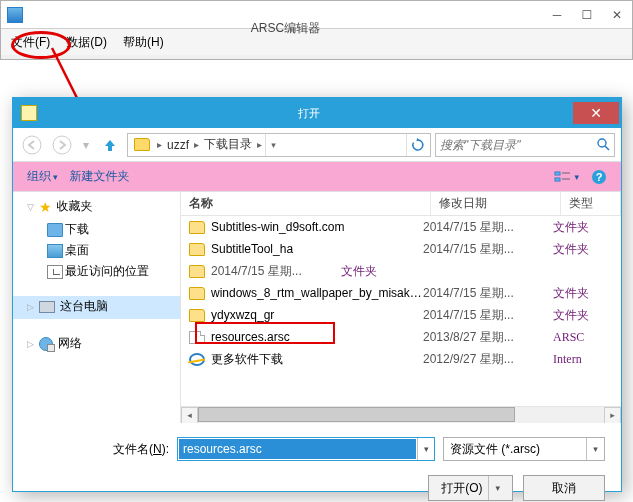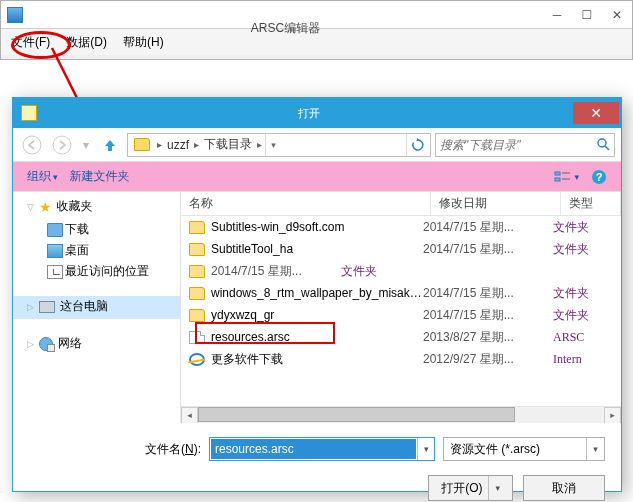--- a/index.html
+++ b/index.html
@@ -59,41 +59,41 @@
 .ico-desktop { background:linear-gradient(#87c8ee,#4a9dd6); border:1px solid #3a8cc0; }
 .ico-recent { background:#fff; border:1px solid #888; position:relative; }
 .ico-recent::after { content:""; position:absolute; width:6px; height:5px; border-left:1px solid #666; border-bottom:1px solid #666; top:3px; left:5px; }
 .ico-pc { background:#cfd8e0; border:1px solid #7888a0; }
 .ico-net { background:#6db4e8; border:1px solid #3a8cc0; border-radius:50%; width:14px; height:14px; position:relative; }
 .ico-net::before { content:""; position:absolute; width:6px; height:6px; background:#eaeaea; border:1px solid #888; bottom:-2px; right:-3px; }
 
 .filelist { flex:1; overflow:hidden; display:flex; flex-direction:column; }
 .fl-header { display:flex; height:24px; align-items:center; border-bottom:1px solid #e5e5e5; background:#fff; }
 .fl-header .col { padding:3px 8px; border-right:1px solid #e8e8e8; color:#444; font-size:12px; }
-.col-name { flex:1; min-width:200px; }
+.col-name { flex:1; min-width:200px;font-weight:bold; }
 .col-date { width:130px; }
 .col-type { width:60px; }
 .fl-rows { flex:1; overflow:auto; }
 .fl-row { display:flex; align-items:center; height:22px; padding:0 8px; }
 .fl-row .fico { width:16px; height:13px; margin-right:6px; }
 .fico-folder { background:#ffe08a; border:1px solid #d6a800; border-radius:1px 3px 1px 1px; }
 .fico-file { background:#fff; border:1px solid #aaa; position:relative; width:13px; height:15px; }
 .fico-file::after { content:""; position:absolute; top:-1px; right:-1px; width:4px; height:4px; background:#fff; border-left:1px solid #aaa; border-bottom:1px solid #aaa; }
 .fico-ie { width:15px; height:15px; border:2px solid #2a7ec8; border-radius:50%; position:relative; }
 .fico-ie::after { content:""; position:absolute; width:17px; height:2px; background:#f6b900; top:5px; left:-3px; transform:rotate(-10deg); }
 .fl-row .cell-name { flex:1; min-width:200px; overflow:hidden; text-overflow:ellipsis; white-space:nowrap; }
 .fl-row .cell-date { width:130px; color:#555; }
 .fl-row .cell-type { width:60px; color:#701a75; overflow:hidden;font-family:Liberation Serif, serif; }
 .fl-hscroll { height:17px; border-top:1px solid #e5e5e5; background:#f2f2f2; display:flex; align-items:center; }
 .fl-hscroll .sc-btn { width:17px; height:17px; display:flex; align-items:center; justify-content:center; color:#666; font-size:9px; border:1px solid #ccc; background:#f4f4f4; }
 .fl-hscroll .sc-track { flex:1; height:17px; background:#f0f0f0; position:relative; }
 .fl-hscroll .sc-thumb { position:absolute; left:0; top:0; height:15px; width:78%; background:#cdcdcd; border:1px solid #a8a8a8; }
 
 .dlg-footer { padding:14px 16px 8px 100px; display:flex; align-items:center; gap:8px; }
-.dlg-footer .lbl { white-space:nowrap;margin-left:32px; }
+.dlg-footer .lbl { white-space:nowrap; }
 .dlg-footer .lbl .ul { text-decoration:underline; }
 .dlg-footer .combo { height:24px; border:1px solid #2aa0da; background:#fff; display:flex; align-items:center; }
 .dlg-footer .fname-combo { flex:1; }
 .dlg-footer .fname-combo input { border:none; outline:none; width:100%; padding:0 4px; font-size:12px; font-family:inherit; background:#2a8fd6; color:#fff; height:20px; margin:1px; }
 .dlg-footer .combo .dd { width:18px; border-left:1px solid #c0c0c0; display:flex; align-items:center; justify-content:center; color:#555; font-size:9px; height:100%; }
 .dlg-footer .filter-combo { width:162px; border:1px solid #b0b0b0; }
 .dlg-footer .filter-combo .val { flex:1; padding:0 6px; }
 .dlg-buttons { display:flex; justify-content:flex-end; padding:6px 16px 14px; gap:10px; }
 .dlg-buttons .btn { min-width:82px; height:26px; border:1px solid #a0a0a0; background:#f2f2f2; display:flex; align-items:center; justify-content:center; padding:0 12px; }
 .dlg-buttons .btn-open .dd { margin-left:6px; color:#555; font-size:9px; border-left:1px solid #c0c0c0; padding-left:6px; height:100%; display:flex; align-items:center; }

